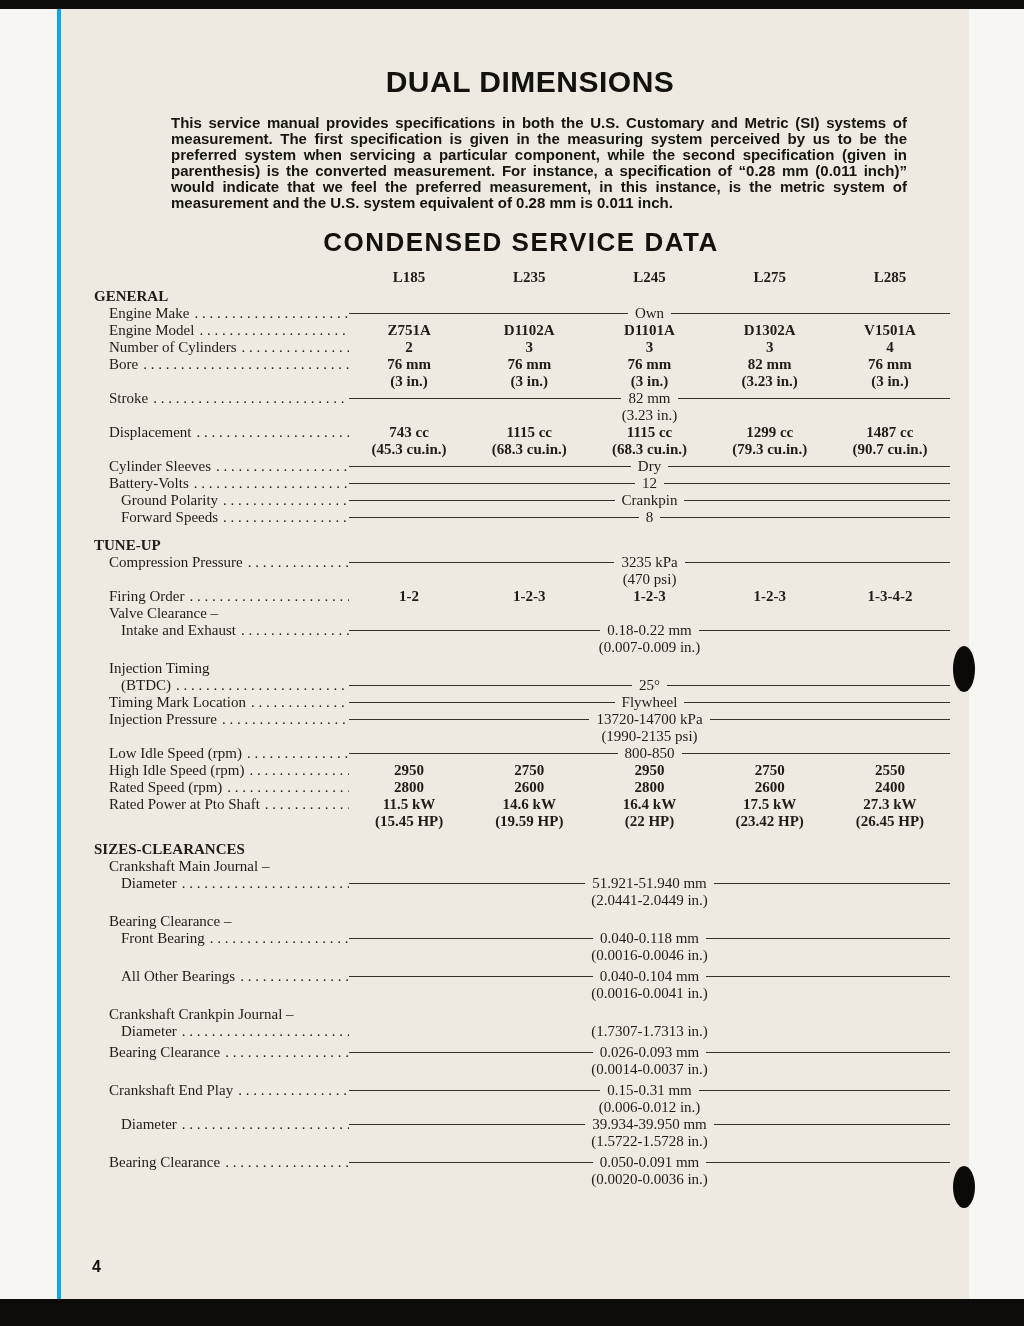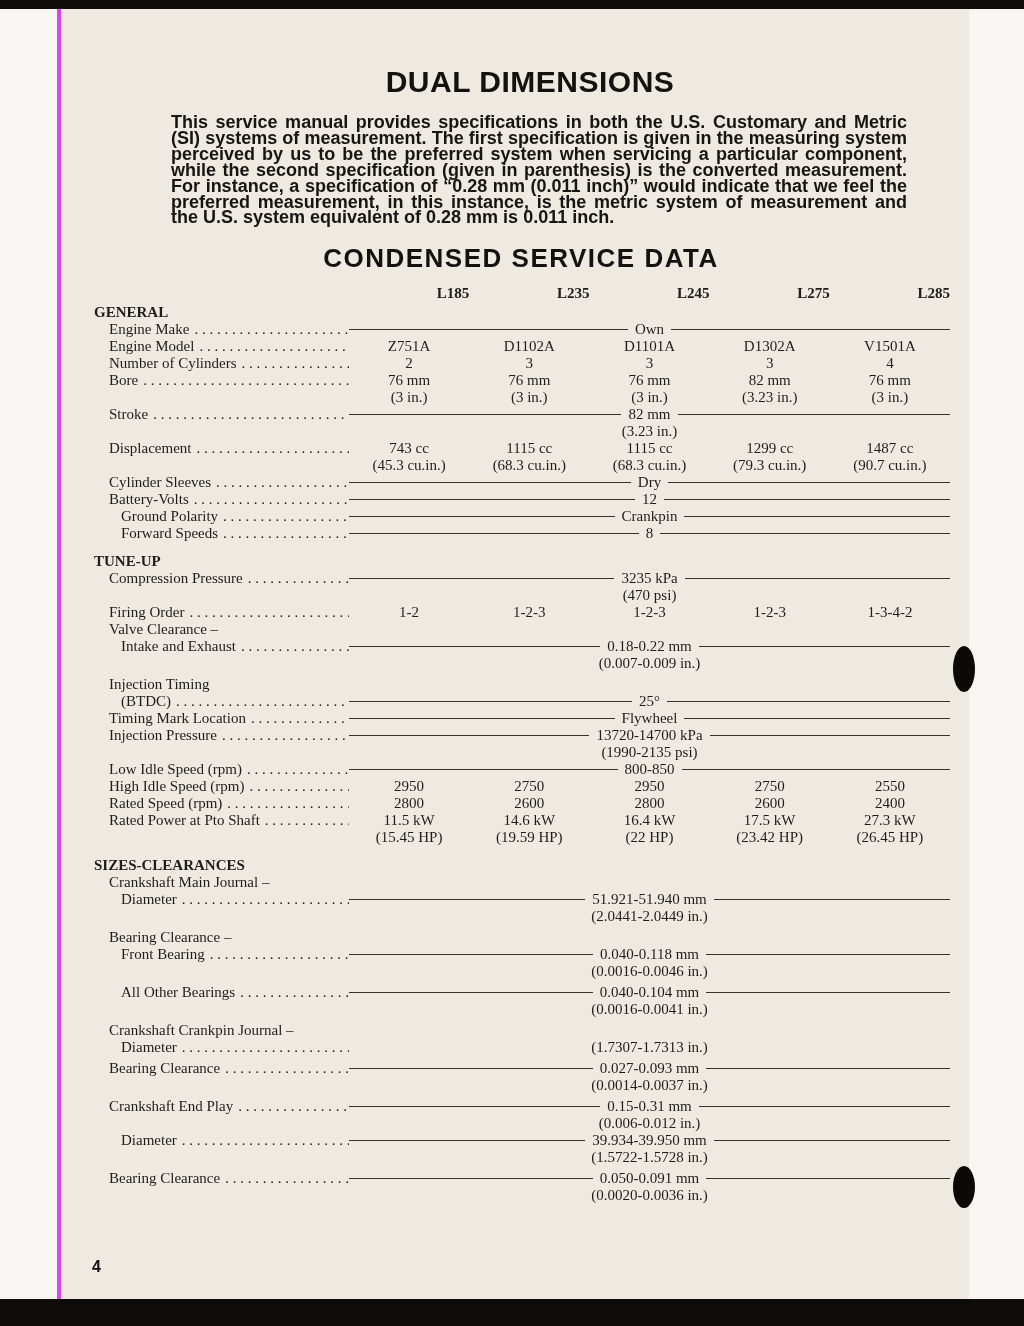--- a/index.html
+++ b/index.html
@@ -5,58 +5,58 @@
   html,body{margin:0;padding:0;}
   body{
     width:1024px;height:1326px;position:relative;overflow:hidden;
     background:#f7f6f3;
     font-family:"Liberation Sans", sans-serif;
   }
   .edge-top{position:absolute;top:0;left:0;width:1024px;height:9px;background:#0d0c0a;z-index:4;}
   .edge-bottom{position:absolute;top:1299px;left:0;width:1024px;height:27px;background:#0d0c0a;z-index:4;}
   .page{
     position:absolute;top:9px;left:57px;width:908px;height:1290px;
-    background:#eeeae1;border-left:4px solid #d946ef;color:#1b1815;
+    background:#eeeae1;border-left:4px solid #0ea5e9;color:#1b1815;
   }
   .title{
     font-size:30px;font-weight:bold;letter-spacing:.5px;text-align:center;
     margin:56px 0 0 30px;color:#14120f;
   }
   .intro{
     margin:16px 0 0 110px;width:736px;
-    font-size:18px;line-height:15.9px;font-weight:bold;text-align:justify;
+    font-size:15px;line-height:15.9px;font-weight:bold;text-align:justify;
     color:#17150f;
   }
   .subtitle{
     font-size:26px;font-weight:bold;letter-spacing:1.5px;text-align:center;
     margin:17px 8px 0 20px;color:#14120f;
   }
   .spec-table{
     margin:11px 0 0 33px;width:856px;
     font-family:"Liberation Serif", serif;font-size:15px;line-height:17px;
     color:#201d18;
   }
   .row{display:grid;grid-template-columns:255px repeat(5,1fr);align-items:start;}
   .header-row{font-weight:bold;margin-bottom:2px;}
-  .header-row .col-h{text-align:right;}
+  .header-row .col-h{text-align:center;}
   .section-h{font-weight:bold;margin-top:11px;}
   #table-body > .section-h:first-child{margin-top:2px;}
   .row.gap{margin-top:4px;}
   .label{display:flex;min-width:0;}
   .label.ind1{padding-left:15px;}
   .label.ind2{padding-left:27px;align-items:flex-end;}
   .lbl-text{white-space:nowrap;}
   .dots{flex:1;overflow:hidden;white-space:nowrap;padding-left:5px;}
   .dots::after{content:". . . . . . . . . . . . . . . . . . . . . . . . . . . . . . . . . . . . . . . . . . . . . . . . . . . . . . . . . . . .";}
   .span-area{grid-column:2 / -1;min-width:0;}
   .span-line{display:flex;align-items:center;}
   .rule{flex:1;border-top:1.6px solid #35322c;}
   .span-text{padding:0 7px;white-space:nowrap;}
   .span-sub{text-align:center;}
-  .cell{text-align:center;}
+  .cell{text-align:center;font-weight:bold;}
   .page-number{
     position:absolute;left:31px;top:1249px;
     font-weight:bold;font-size:16px;color:#14120f;
     font-family:"Liberation Sans", sans-serif;
   }
   .ink-mark{position:absolute;background:#0b0a08;border-radius:50%;z-index:3;}
   .mark-1{left:953px;top:646px;width:22px;height:46px;}
   .mark-2{left:953px;top:1166px;width:22px;height:42px;}
 </style>
 </head>
@@ -504,21 +504,21 @@
             </div>
           </div>
           <div class="row gap">
             <div class="label ind1">
               <span class="lbl-text">Bearing Clearance</span>
               <span class="dots"></span>
             </div>
             <div class="span-area">
               <div class="span-line">
                 <span class="rule"></span>
-                <span class="span-text">0.027-0.093 mm</span>
+                <span class="span-text">0.026-0.093 mm</span>
                 <span class="rule"></span>
               </div>
               <div class="span-sub">(0.0014-0.0037 in.)</div>
             </div>
           </div>
           <div class="row gap">
             <div class="label ind1">
               <span class="lbl-text">Crankshaft End Play</span>
               <span class="dots"></span>
             </div>

